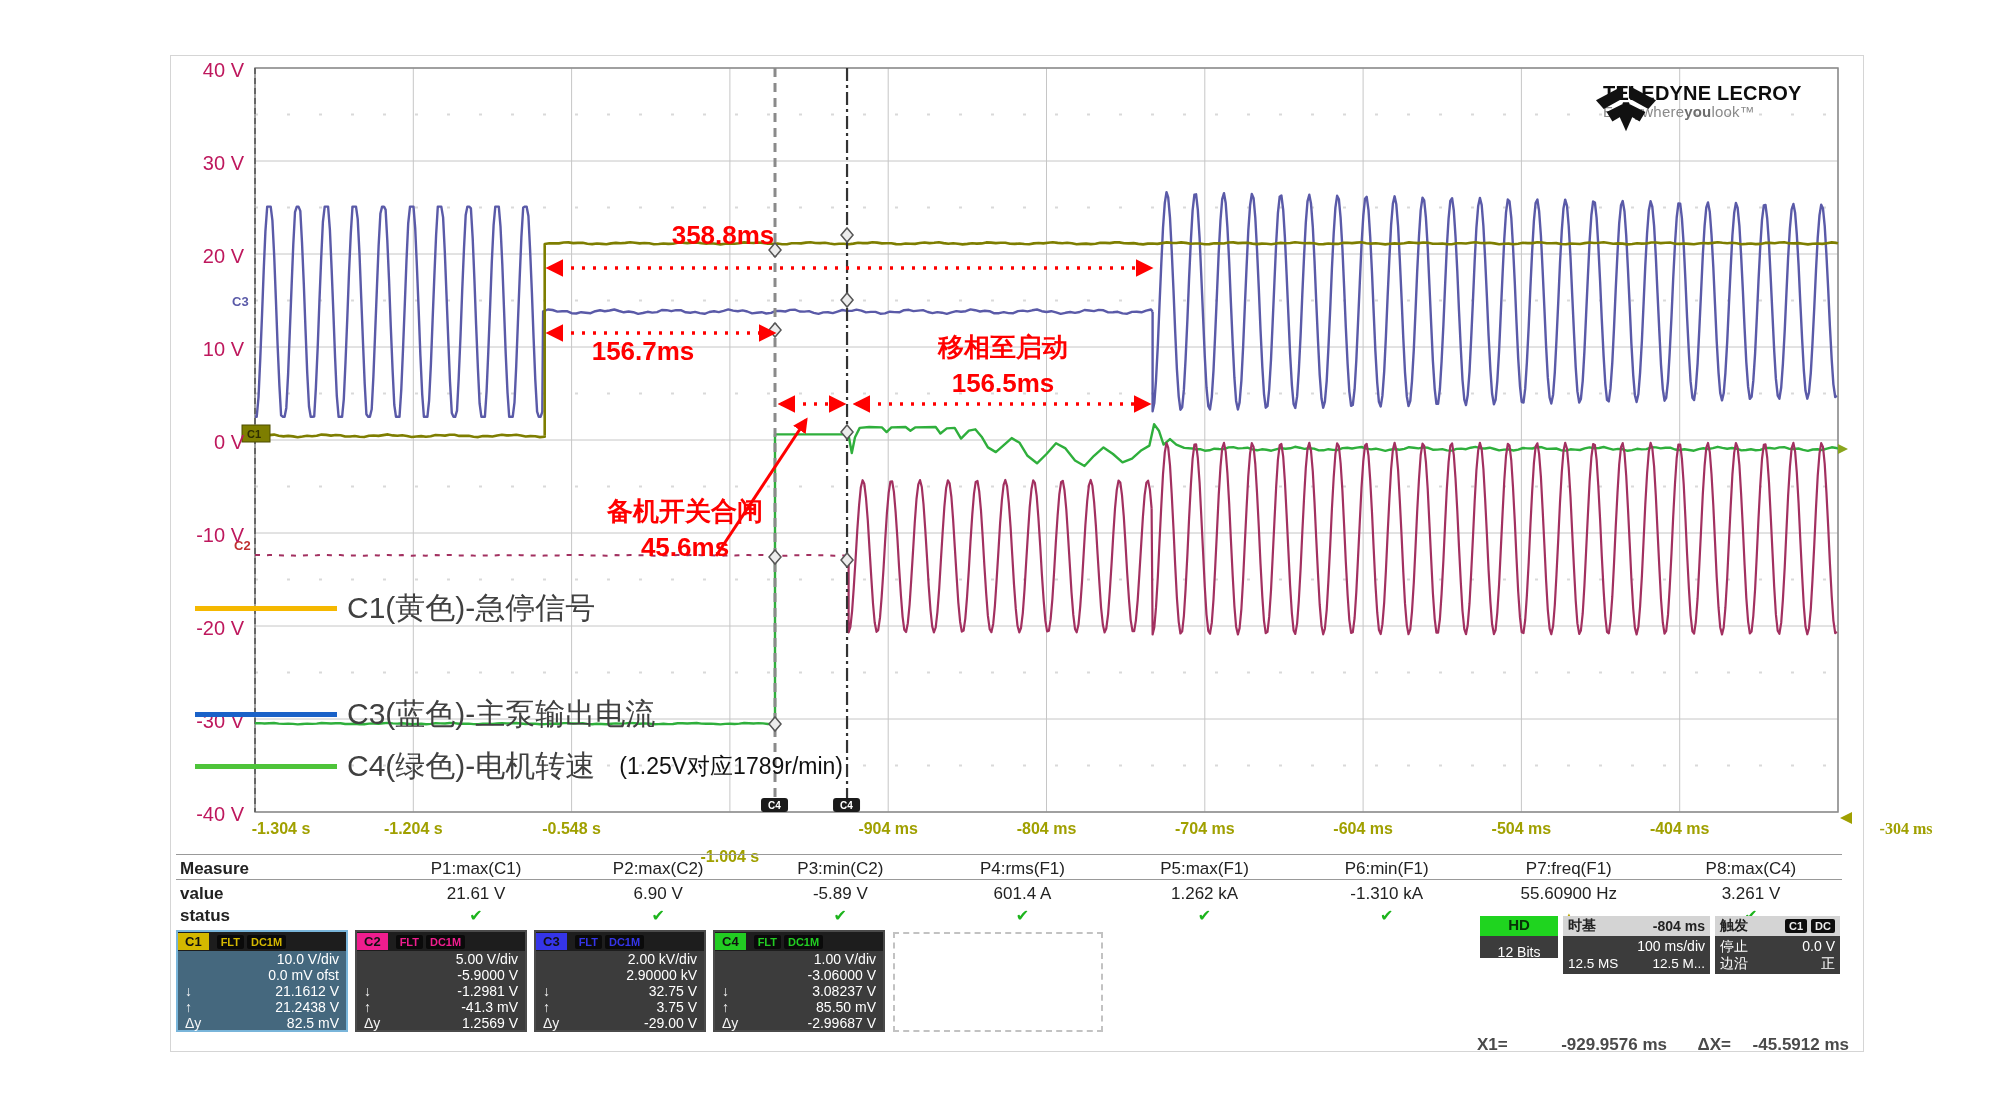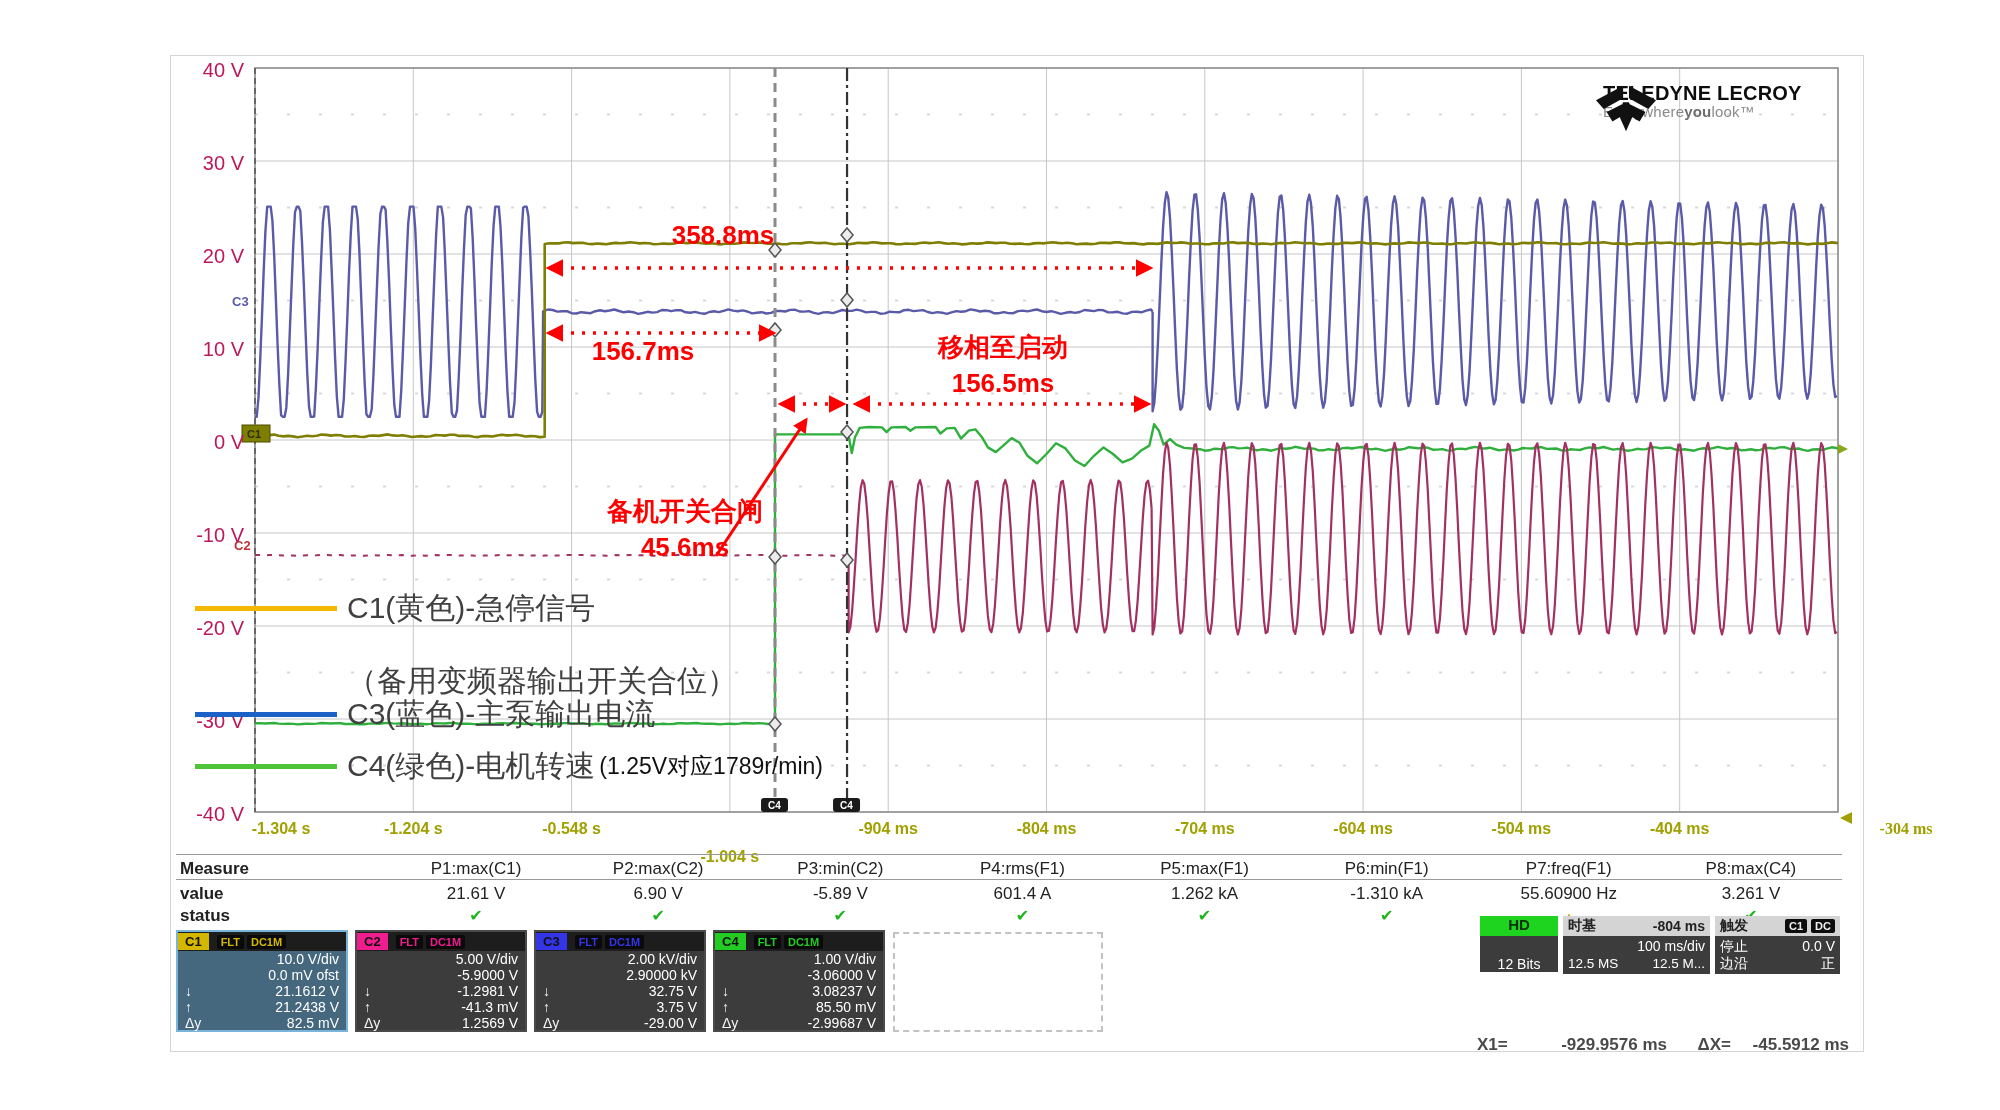--- a/index.html
+++ b/index.html
@@ -8,21 +8,21 @@
   .abs{position:absolute;}
   #frame{left:170px;top:55px;width:1692px;height:995px;border:1px solid #d5d5d5;background:#fff;}
   svg{position:absolute;left:0;top:0;}
   
   .ylab{position:absolute;width:52px;text-align:right;font-size:20px;color:#be185d;font-weight:normal;}
   .xlab{position:absolute;width:96px;text-align:center;font-size:16px;color:#a0a000;font-weight:bold;}
   
   .lg-row{position:absolute;display:flex;align-items:center;left:0;}
   .lg-swatch{width:142px;height:5px;margin-right:10px;flex:0 0 142px;}
   .lg-label{font-size:30px;color:#404040;white-space:nowrap;}
-  .lg-extra{font-size:23px;color:#111;margin-left:4px;white-space:nowrap;}
+  .lg-extra{font-size:23px;color:#111;margin-left:24px;white-space:nowrap;}
   
   .ann{position:absolute;color:#ff0000;font-weight:bold;font-size:26px;text-align:center;white-space:nowrap;}
   
   #measure{left:176px;top:854px;width:1666px;font-size:17px;color:#222;}
   .m-row{display:flex;align-items:flex-end;}
   .m-row.hdr{border-top:1px solid #999;border-bottom:1px solid #999;height:24px;}
   .m-row.val{height:24px;}
   .m-row.st{height:22px;}
   .m-lbl{width:205px;font-weight:bold;padding-left:4px;}
   .m-cell{flex:1;text-align:center;white-space:nowrap;}
@@ -37,21 +37,21 @@
   .ch-chip{font-size:13px;font-weight:bold;color:#101010;padding:1px 7px;margin-right:8px;}
   .ch-badge{background:#0a0a0a;font-size:11px;font-weight:bold;padding:1px 4px;margin-right:3px;border-radius:2px;}
   .ch-line{display:flex;justify-content:space-between;padding:0 7px;line-height:16px;}
   .ch-sym{opacity:.95;}
   #emptyslot{left:893px;top:932px;width:210px;height:100px;border:2px dashed #c2c2c2;box-sizing:border-box;}
   
   .ibox{position:absolute;box-sizing:border-box;font-size:14px;}
   .ibox .bd{background:#3c3c3c;color:#fff;height:38px;padding:2px 5px;box-sizing:border-box;}
   #hd-box{left:1480px;top:916px;width:78px;height:58px;}
   #hd-box .hd{background:#1fd41f;color:#073007;font-weight:bold;text-align:center;height:20px;font-size:15px;}
-  #hd-box .bd{text-align:center;padding-top:20px;height:36px;}
+  #hd-box .bd{text-align:center;padding-top:8px;height:22px;}
   #tb-box{left:1563px;top:916px;width:147px;height:58px;}
   .gr-hd{background:#d4d4d4;color:#222;height:20px;display:flex;justify-content:space-between;
          align-items:center;padding:0 5px;font-weight:bold;box-sizing:border-box;}
   #tb-box .bd div{text-align:right;line-height:17px;}
   #tb-box .bd .l2{display:flex;justify-content:space-between;font-size:13.5px;}
   #trg-box{left:1715px;top:916px;width:125px;height:58px;}
   #trg-box .gr-hd{justify-content:flex-start;}
   .trg-badge{background:#0d0d0d;color:#eee;font-size:11px;font-weight:bold;padding:1px 4px;margin-left:4px;border-radius:2px;}
   #trg-box .bd div{display:flex;justify-content:space-between;line-height:17px;}
   #readout{left:1477px;top:980px;font-size:17px;font-weight:bold;color:#4a4a4a;line-height:26px;white-space:pre;}
@@ -159,24 +159,20 @@
       <div class="xlab" style="left: 1473.4px; top: 820px;">-504 ms</div>
       <div class="xlab" style="left: 1631.7px; top: 820px;">-404 ms</div>
       <div class="xlab" style="left: 1858px; top: 820px; font-family: Liberation Serif, serif;">-304 ms</div>
     </div>
 
   <div id="legend" class="abs" style="left:195px;top:588px;width:900px;height:210px;">
       <div class="lg-row" style="top: 0px;">
         <div class="lg-swatch" style="background: rgb(245, 184, 0);"></div>
         <span class="lg-label">C1(黄色)-急停信号</span>
       </div>
-      <div class="lg-row" style="top: 73px;">
-        <div class="lg-swatch" style="background: transparent;"></div>
-        <span class="lg-label">（备用变频器输出开关合位）</span>
-      </div>
       <div class="lg-row" style="top: 106px;">
         <div class="lg-swatch" style="background: rgb(26, 98, 200);"></div>
         <span class="lg-label">C3(蓝色)-主泵输出电流</span>
       </div>
       <div class="lg-row" style="top: 158px;">
         <div class="lg-swatch" style="background: rgb(78, 196, 58);"></div>
         <span class="lg-label">C4(绿色)-电机转速</span>
         <span class="lg-extra">(1.25V对应1789r/min)</span>
       </div>
     </div>

